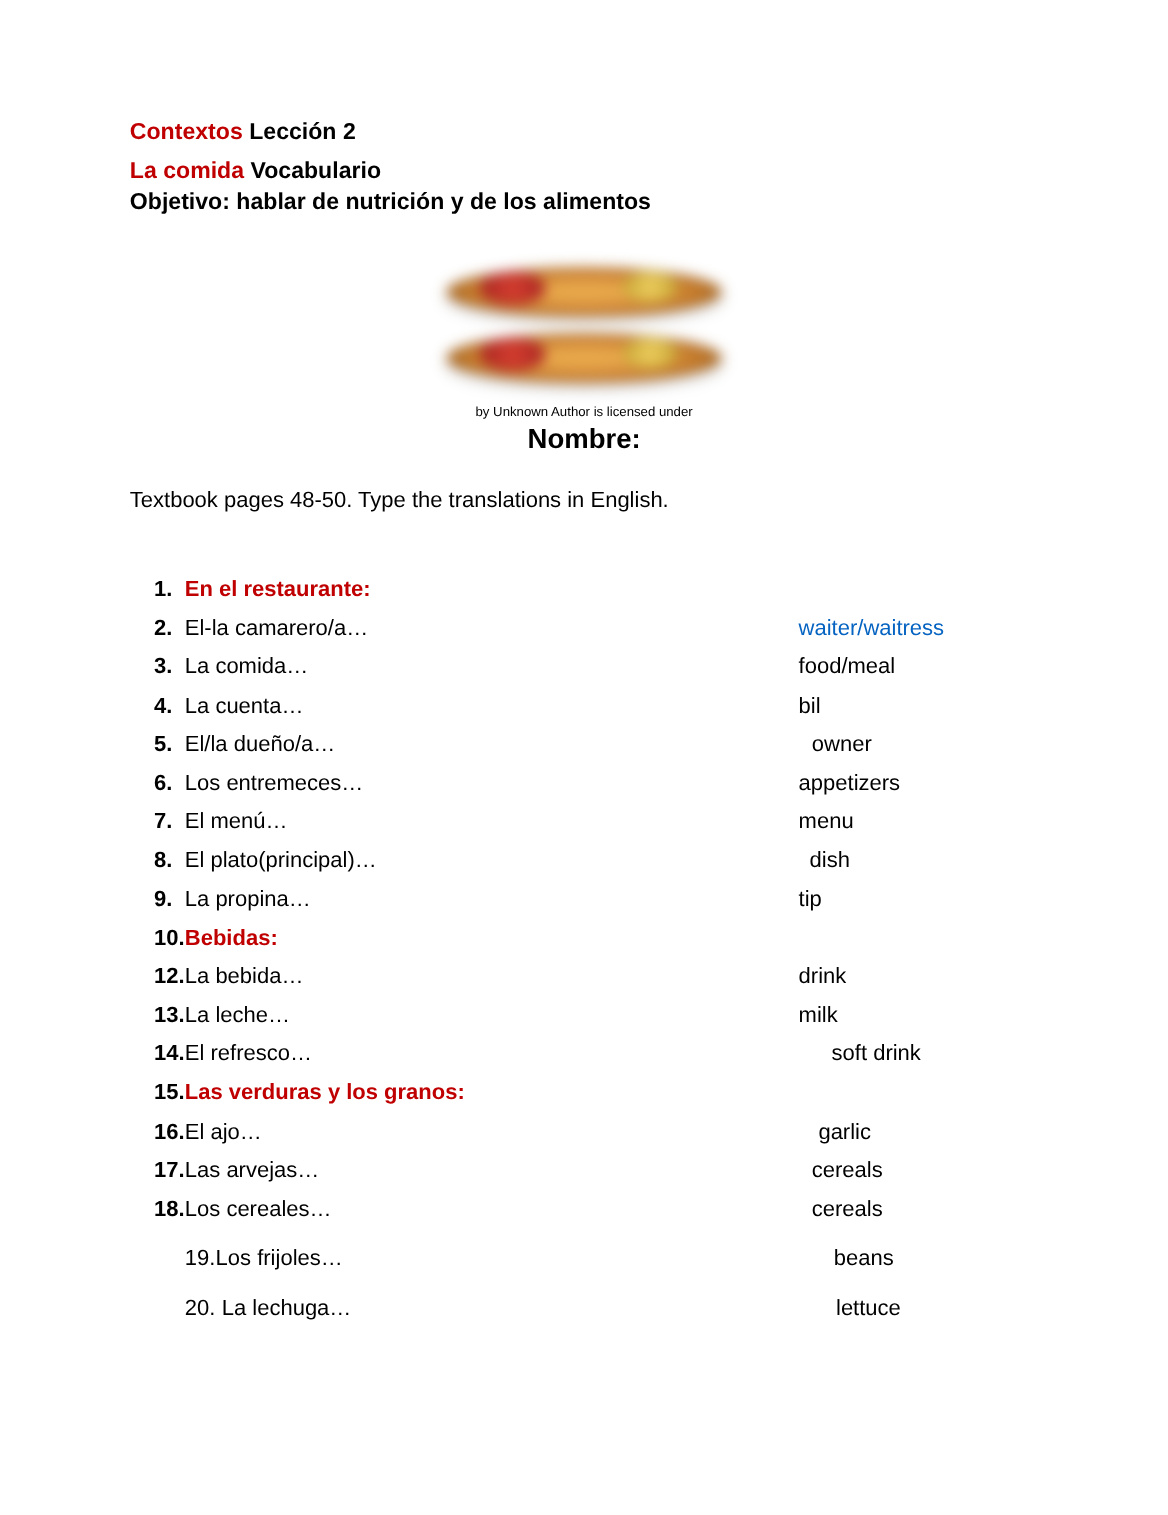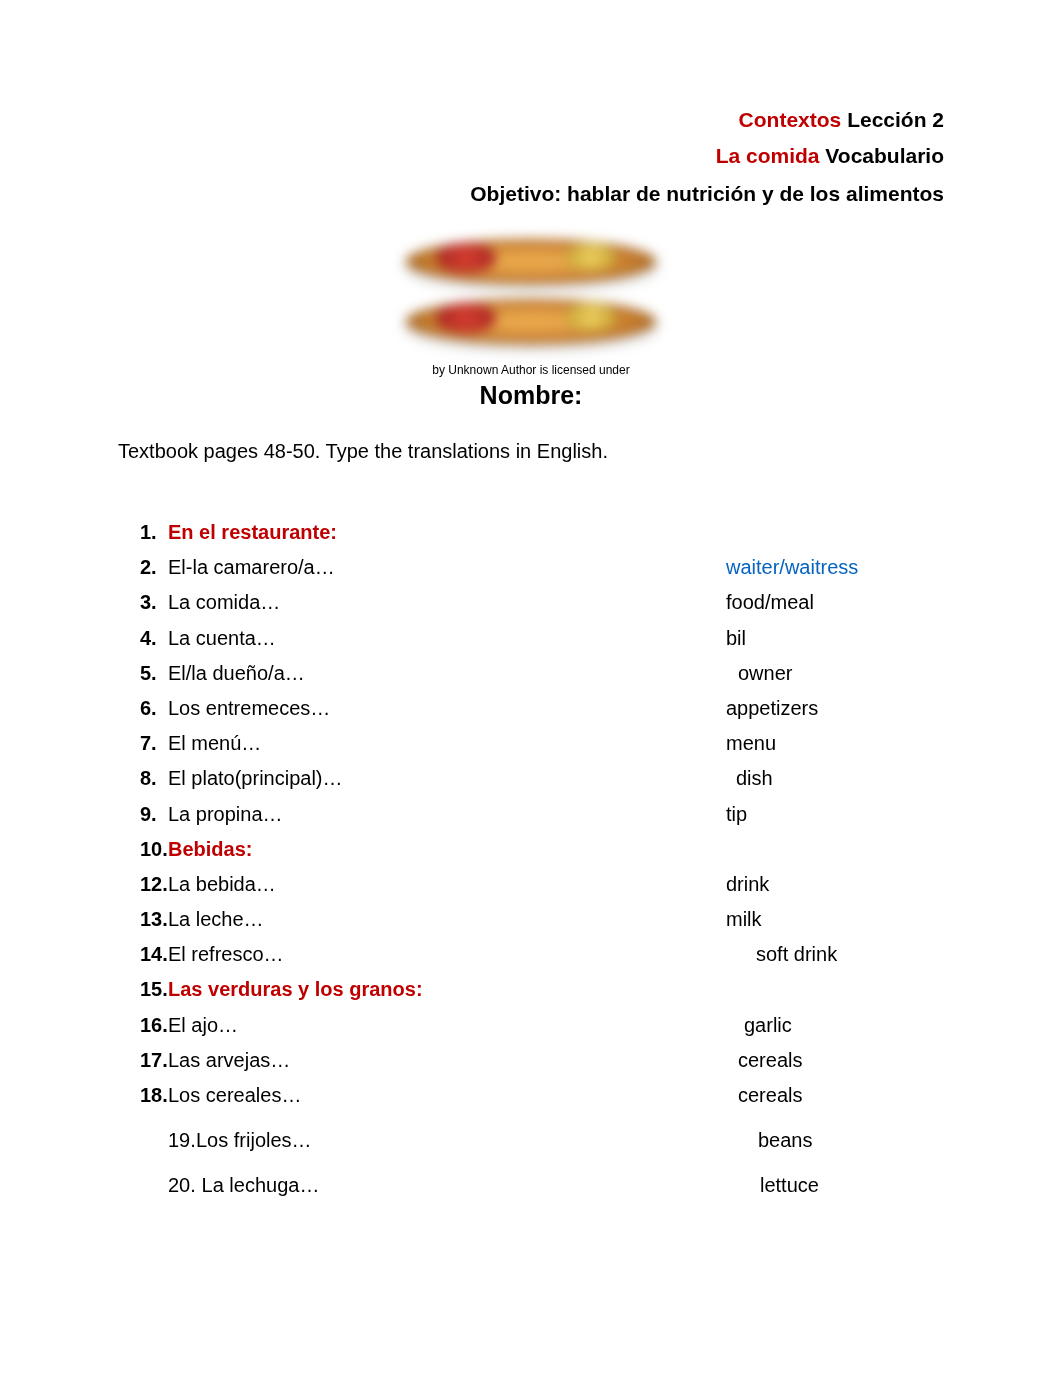--- a/index.html
+++ b/index.html
@@ -9,37 +9,37 @@
     }
     body {
       font-family: 'Segoe UI', Arial, sans-serif;
       background: #ffffff;
       width: 1062px;
       min-height: 1377px;
       padding: 108px 118px 60px 118px;
       color: #000;
     }
     .header {
-      text-align: right;
+      text-align: left;
       margin-bottom: 16px;
     }
     .title-line {
       font-size: 21px;
       font-weight: bold;
       margin-bottom: 12px;
     }
     .title-line-2 {
       font-size: 21px;
       font-weight: bold;
-      margin-bottom: 14px;
+      margin-bottom: 4px;
     }
     .title-line-3 {
       font-size: 21px;
       font-weight: bold;
-      margin-bottom: 18px;
+      margin-bottom: 32px;
     }
     .red { color: #C00000; }
     .black { color: #000; }
     .image-container {
       text-align: center;
       margin: 16px auto 4px auto;
     }
     .food-image {
       width: 310px;
       height: 135px;

